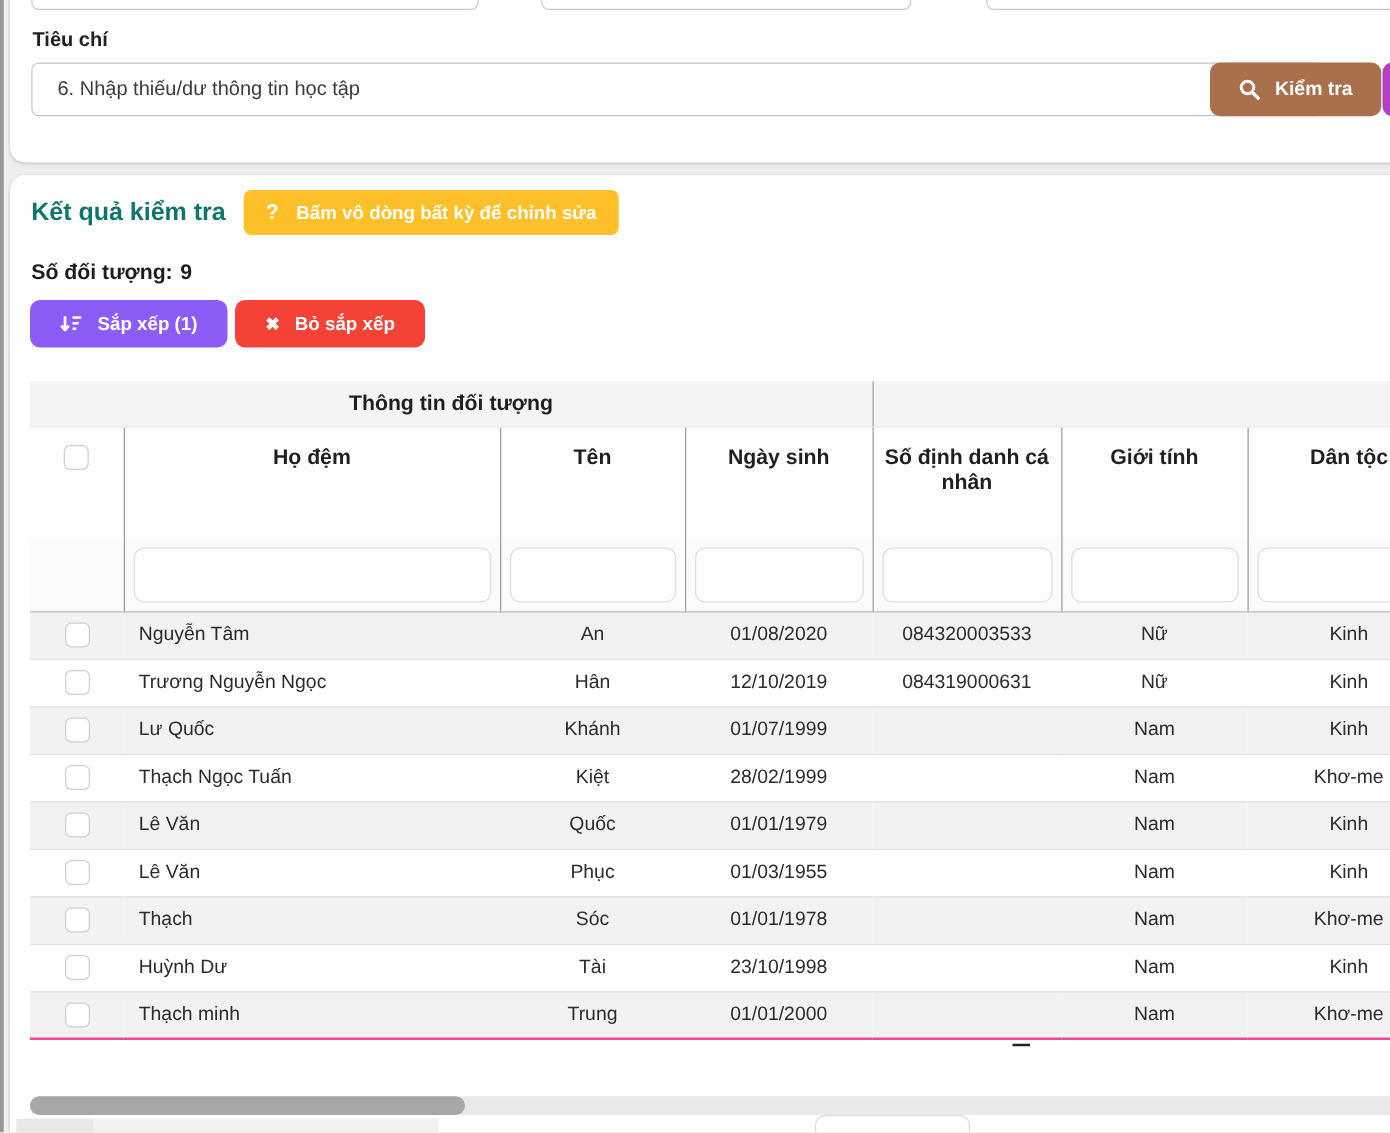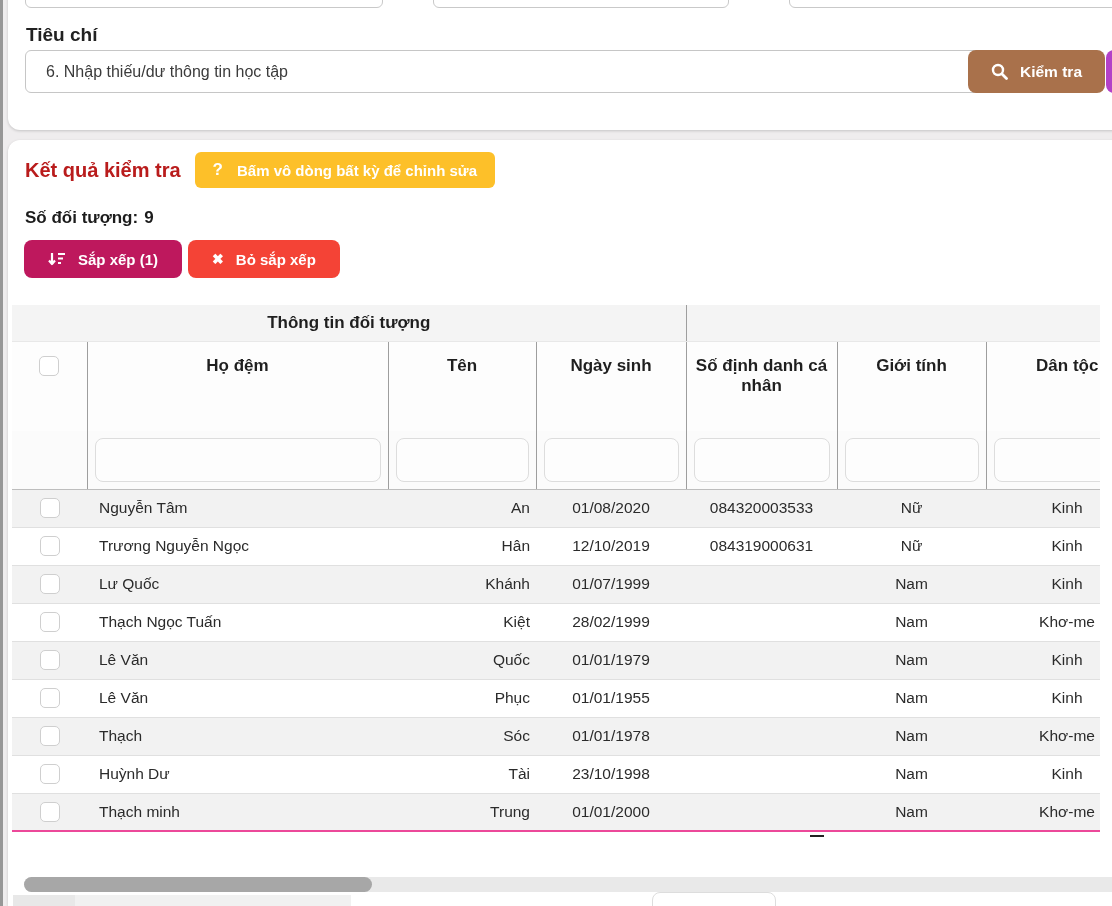--- a/index.html
+++ b/index.html
@@ -18,21 +18,21 @@
     background:#fff; border-radius:0 0 0 12px;
     box-shadow:0 1px 3px rgba(0,0,0,.18);
   }
   .cut-input {
     position:absolute; top:-14px; height:38px;
     background:#fff; border:1px solid #c9c9c9; border-radius:6px;
   }
   .cut-input.a { left:17px;  width:358px; }
   .cut-input.b { left:425px; width:296px; }
   .cut-input.c { left:781px; width:345px; }
-  .criteria-label { position:absolute; left:18px; top:40px; font-size:19px; font-weight:700; color:#212121; }
+  .criteria-label { position:absolute; left:18px; top:40px; font-size:16px; font-weight:700; color:#212121; }
   .criteria-box {
     position:absolute; left:17px; top:66px; width:1035px; height:43px;
     background:#fff; border:1px solid #c6c6c6; border-radius:6px;
     display:flex; align-items:center; padding:0 16px 0 20px;
   }
   .criteria-value { flex:1; font-size:16px; color:#3b3b3b; }
   .clear-x { font-size:17px; font-weight:700; color:#3d3d3d; cursor:pointer; padding:0 4px; }
   .btn {
     display:flex; align-items:center; justify-content:center; gap:12px;
     color:#fff; font-weight:700; border-radius:8px; cursor:pointer; border:none;
@@ -46,35 +46,35 @@
     background:#b341c8; border-radius:8px;
   }
 
   
   .results-card {
     position:absolute; left:8px; top:140px; width:1116px; height:766px;
     background:#fff; border-radius:12px 0 0 0;
     box-shadow:0 1px 3px rgba(0,0,0,.18); overflow:hidden;
   }
   .title-row { position:absolute; left:17px; top:12px; display:flex; align-items:center; gap:14px; }
-  .page-title { font-size:20px; font-weight:700; color:#b91c1c; }
+  .page-title { font-size:20px; font-weight:700; color:#0f766e; }
   .hint-badge {
     height:36px; display:flex; align-items:center; gap:14px;
     background:#fdc029; border-radius:6px; padding:0 18px;
     color:#fff; font-weight:700; font-size:15px;
   }
   .hint-q { font-size:17px; font-weight:700; }
   .count-row { position:absolute; left:17px; top:68px; font-size:17px; font-weight:700; color:#1c1c1c; display:flex; gap:6px; }
   .btn-row { position:absolute; left:16px; top:100px; display:flex; gap:6px; }
-  .sort-btn  { width:158px; height:38px; background:#be185d; font-size:15px; }
+  .sort-btn  { width:158px; height:38px; background:#8b5cf6; font-size:15px; }
   .clear-sort-btn { width:152px; height:38px; background:#f44336; font-size:15px; }
   .x-ic { font-size:14px; font-weight:700; }
 
   
-  .table-wrap { position:absolute; left:4px; top:165px; width:1088px; overflow:hidden; }
+  .table-wrap { position:absolute; left:16px; top:165px; width:1088px; overflow:hidden; }
   table { border-collapse:collapse; table-layout:fixed; width:1136px; }
   .grp-row th {
     height:36px; background:#f4f4f4; font-size:17px; font-weight:700; color:#1f1f1f;
     text-align:center; border-bottom:1px solid #e8e8e8;
   }
   .grp-row th:first-child { border-right:1px solid #9e9e9e; }
   .hdr-row th {
     height:90px; background:#fdfdfd; vertical-align:top; padding-top:14px;
     font-size:17px; font-weight:700; color:#1f1f1f; text-align:center;
     border-right:1px solid #9e9e9e;
@@ -89,21 +89,21 @@
     width:100%; height:44px; border:1px solid #ddd; border-radius:8px;
     background:#fdfdfd; outline:none; font-size:15px; padding:0 10px;
   }
   tbody tr { height:38px; }
   tbody tr:nth-child(odd)  { background:#f2f2f2; }
   tbody tr:nth-child(even) { background:#ffffff; }
   tbody tr + tr td { border-top:1px solid #e0e0e0; }
   tbody tr:last-child td { border-bottom:2px solid #ec4899; }
   tbody td { font-size:15.5px; color:#2b2b2b; padding:0 6px; }
   td.c-hodem { text-align:left; padding-left:12px; }
-  td.c-ten   { text-align:right; }
+  td.c-ten   { text-align:center; }
   td.c-ns, td.c-sdd, td.c-gt, td.c-dt { text-align:center; }
   .cb {
     width:20px; height:20px; background:#fff; border:1.5px solid #cfcfcf;
     border-radius:5px; margin:0 auto; cursor:pointer;
   }
   .hdr-cb { margin-top:0; }
 
   
   .bottom-dash { position:absolute; left:802px; top:695px; width:14px; height:2px; background:#222; }
   .hscroll-track {
@@ -280,21 +280,21 @@
         <td class="c-sdd"></td>
         <td class="c-gt">Nam</td>
         <td class="c-dt">Kinh</td>
       </tr>
           <tr>
         <td>
               <div class="cb"></div>
             </td>
         <td class="c-hodem">Lê Văn</td>
         <td class="c-ten">Phục</td>
-        <td class="c-ns">01/01/1955</td>
+        <td class="c-ns">01/03/1955</td>
         <td class="c-sdd"></td>
         <td class="c-gt">Nam</td>
         <td class="c-dt">Kinh</td>
       </tr>
           <tr>
         <td>
               <div class="cb"></div>
             </td>
         <td class="c-hodem">Thạch</td>
         <td class="c-ten">Sóc</td>

